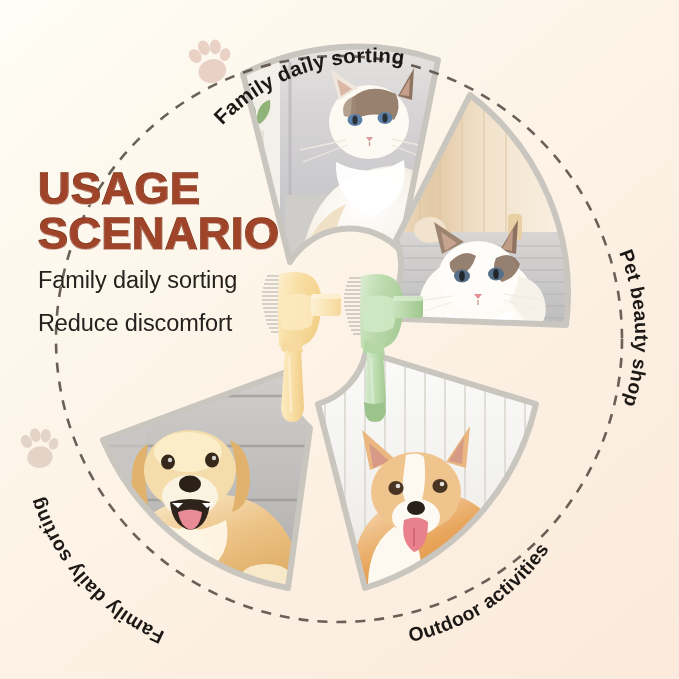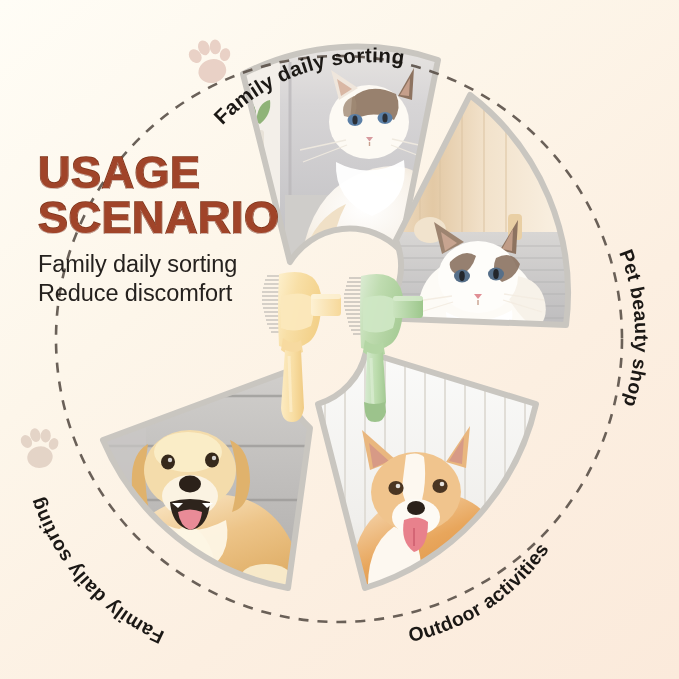--- a/index.html
+++ b/index.html
@@ -10,21 +10,21 @@
   }
   #stage{
     position:relative;width:679px;height:679px;overflow:hidden;
     background:linear-gradient(140deg,#fffdf6 0%,#fdf6ea 34%,#fcefe1 66%,#fbeadb 100%);
   }
   .layer{position:absolute;inset:0;}
   svg.layer{display:block;}
 
   
   #headline{
-    position:absolute;left:38px;top:150px;width:268px;z-index:40;
+    position:absolute;left:38px;top:166px;width:268px;z-index:40;
   }
   .title-line{
     font-weight:bold;
     font-size:45px;
     line-height:45px;
     letter-spacing:0.5px;
     color:#a04429;
     -webkit-text-stroke:1.6px #7e3319;
     paint-order:stroke fill;
     text-shadow:0 1px 0 rgba(255,255,255,.55);
@@ -32,21 +32,21 @@
   }
   .title-line.second{}
   .sub-line{
     font-size:23.5px;
     line-height:27px;
     color:#25211e;
     letter-spacing:-0.1px;
     white-space:nowrap;
     margin-top:11px;
   }
-  .sub-line.two{margin-top:2px;}
+  .sub-line.two{margin-top:16px;}
 
   
   .curve-text{
     font-size:20.5px;
     font-weight:bold;
     fill:#1b1815;
     letter-spacing:0.3px;
   }
   .curve-text.small{font-size:19.5px;}
 

